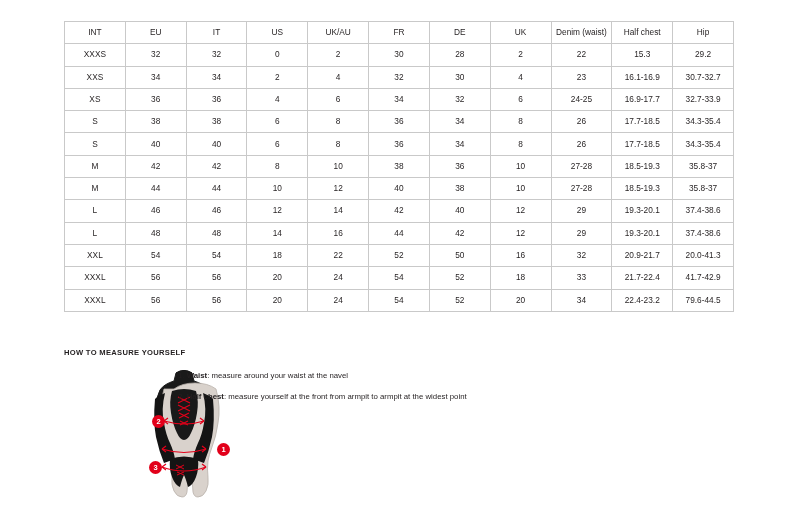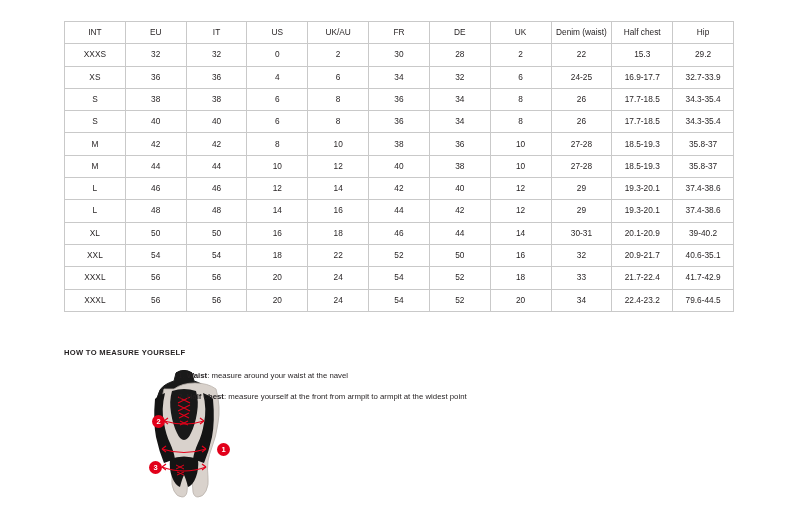--- a/index.html
+++ b/index.html
@@ -136,20 +136,33 @@
             <td>0</td>
             <td>2</td>
             <td>30</td>
             <td>28</td>
             <td>2</td>
             <td>22</td>
             <td>15.3</td>
             <td>29.2</td>
           </tr>
           <tr>
+            <td>XXS</td>
+            <td>34</td>
+            <td>34</td>
+            <td>2</td>
+            <td>4</td>
+            <td>32</td>
+            <td>30</td>
+            <td>4</td>
+            <td>23</td>
+            <td>16.1-16.9</td>
+            <td>30.7-32.7</td>
+          </tr>
+          <tr>
             <td>XS</td>
             <td>36</td>
             <td>36</td>
             <td>4</td>
             <td>6</td>
             <td>34</td>
             <td>32</td>
             <td>6</td>
             <td>24-25</td>
             <td>16.9-17.7</td>
@@ -227,44 +240,31 @@
             <td>14</td>
             <td>16</td>
             <td>44</td>
             <td>42</td>
             <td>12</td>
             <td>29</td>
             <td>19.3-20.1</td>
             <td>37.4-38.6</td>
           </tr>
           <tr>
-            <td>XL</td>
-            <td>50</td>
-            <td>50</td>
-            <td>16</td>
-            <td>18</td>
-            <td>46</td>
-            <td>44</td>
-            <td>14</td>
-            <td>30-31</td>
-            <td>20.1-20.9</td>
-            <td>39-40.2</td>
-          </tr>
-          <tr>
             <td>XXL</td>
             <td>54</td>
             <td>54</td>
             <td>18</td>
             <td>22</td>
             <td>52</td>
             <td>50</td>
             <td>16</td>
             <td>32</td>
             <td>20.9-21.7</td>
-            <td>40.6-35.1</td>
+            <td>20.0-41.3</td>
           </tr>
           <tr>
             <td>XXXL</td>
             <td>56</td>
             <td>56</td>
             <td>20</td>
             <td>24</td>
             <td>54</td>
             <td>52</td>
             <td>18</td>

